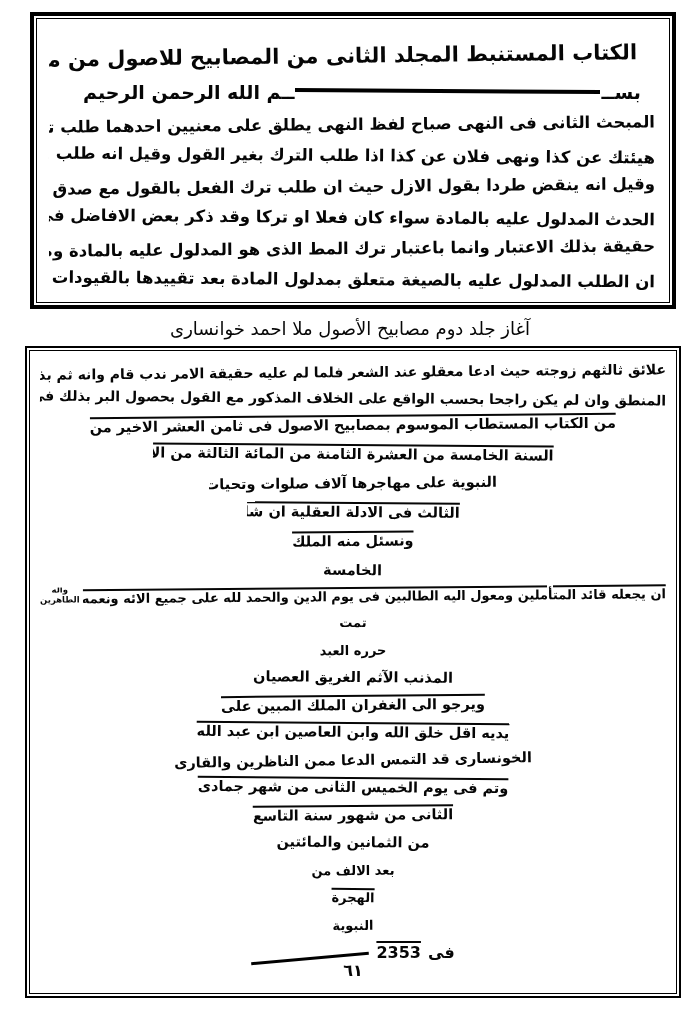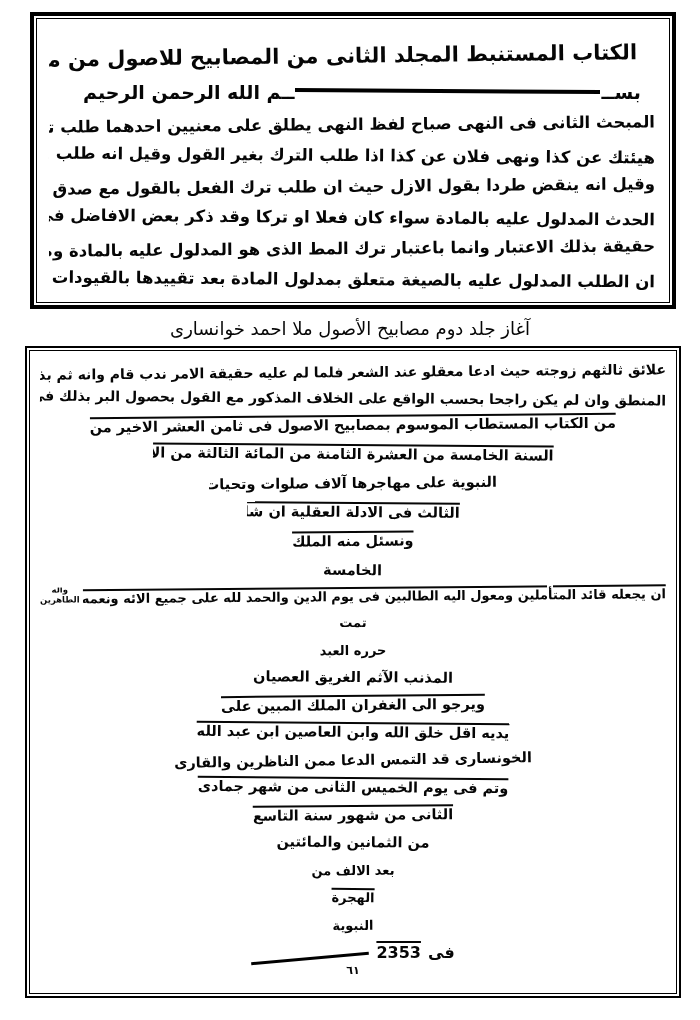--- a/index.html
+++ b/index.html
@@ -87,21 +87,21 @@
   .tilt-l2 { transform:rotate(-0.9deg); }
 
   .year-row {
     display:flex; direction:rtl; justify-content:center; align-items:flex-end;
     gap:7px; font-weight:700; font-size:16px; line-height:24px; margin-top:2px;
   }
   .year-stroke {
     width:118px; height:0; border-bottom:3px solid #000;
     transform:rotate(-5deg); margin-bottom:5px;
   }
-  .footer-mark { text-align:center; font-size:11px; font-weight:700; line-height:12px; }
+  .footer-mark { text-align:center; font-size:16px; font-weight:700; line-height:12px; }
 </style>
 </head>
 <body>
 
 <div class="page">
 
   <section class="panel top-panel">
     <div class="panel-inner">
       <div class="title-line hw">الكتاب المستنبط المجلد الثانى من المصابيح للاصول من مصنفات شمس المجتهدين آخوند ملا احمد خوانسارى اعلى الله مقامه</div>
       <div class="basmala-row hw">

